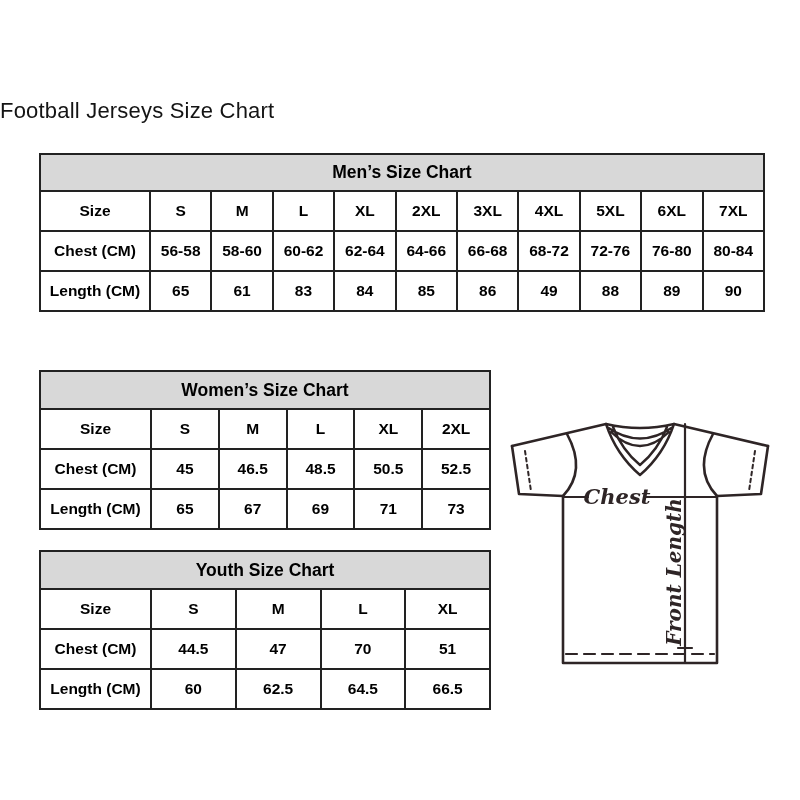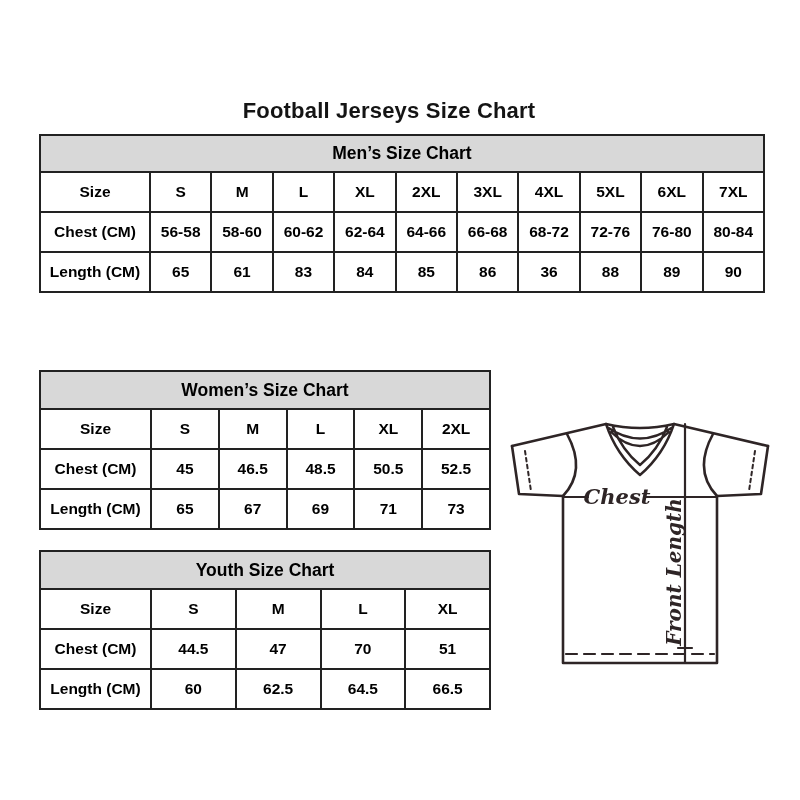--- a/index.html
+++ b/index.html
@@ -1,24 +1,24 @@
 <!DOCTYPE html>
 <html><head>
 <meta charset="utf-8">
 <style>
   html,body{margin:0;padding:0;background:#ffffff;}
   .canvas{position:relative;width:800px;height:800px;background:#ffffff;overflow:hidden;
           font-family:"Liberation Sans",sans-serif;}
-  .title{position:absolute;left:0;top:98px;width:778px;text-align:center;
-         font-size:22px;font-weight:700;color:#141414;letter-spacing:.2px;}
+  .title{position:absolute;left:0;top:98px;width:778px;text-align:left;
+         font-size:22px;font-weight:400;color:#141414;letter-spacing:.2px;}
   table.sz{border-collapse:collapse;table-layout:fixed;position:absolute;background:#ffffff;}
   table.sz td{border:2px solid #222222;text-align:center;vertical-align:middle;
               font-weight:700;font-size:15.5px;color:#000000;padding:0;overflow:hidden;}
   table.sz tr.thead td{background:#d8d8d8;font-size:17.5px;}
-  .t-mens{left:39px;top:134px;width:726px;}
+  .t-mens{left:39px;top:153px;width:726px;}
   .t-mens tr{height:40px;}
   .t-mens tr.thead{height:37px;}
   .t-mens col.c-label{width:110px;}
   .t-womens{left:39px;top:370px;width:452px;}
   .t-womens tr{height:40px;}
   .t-womens tr.thead{height:38px;}
   .t-womens col.c-label{width:111px;}
   .t-youth{left:39px;top:550px;width:452px;}
   .t-youth tr{height:40px;}
   .t-youth tr.thead{height:38px;}
@@ -70,21 +70,21 @@
       <td>80-84</td>
     </tr>
     <tr>
       <td>Length (CM)</td>
       <td>65</td>
       <td>61</td>
       <td>83</td>
       <td>84</td>
       <td>85</td>
       <td>86</td>
-      <td>36</td>
+      <td>49</td>
       <td>88</td>
       <td>89</td>
       <td>90</td>
     </tr>
   </tbody>
     </table>
 
   <table class="sz t-womens">
     <colgroup>
         <col class="c-label">

